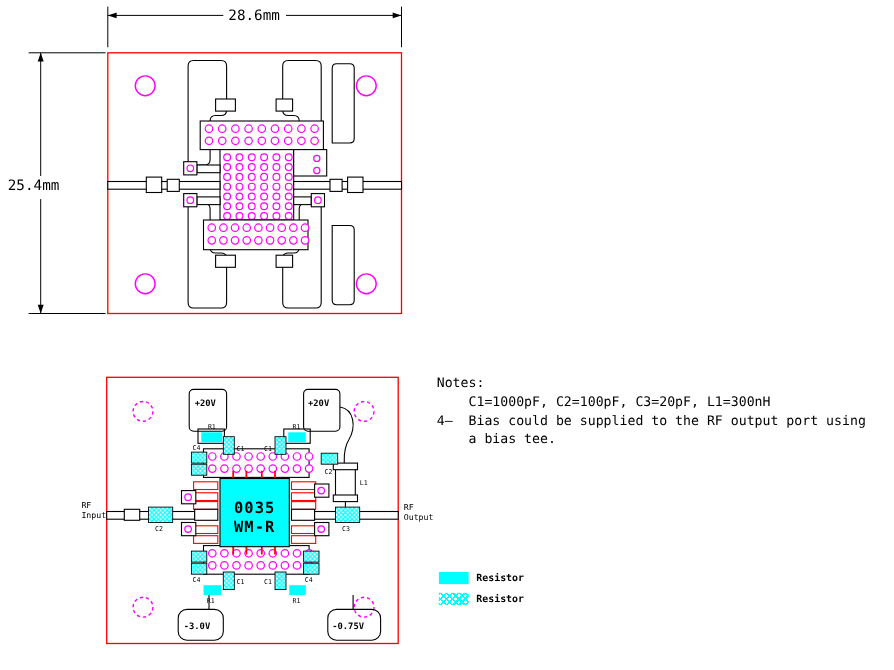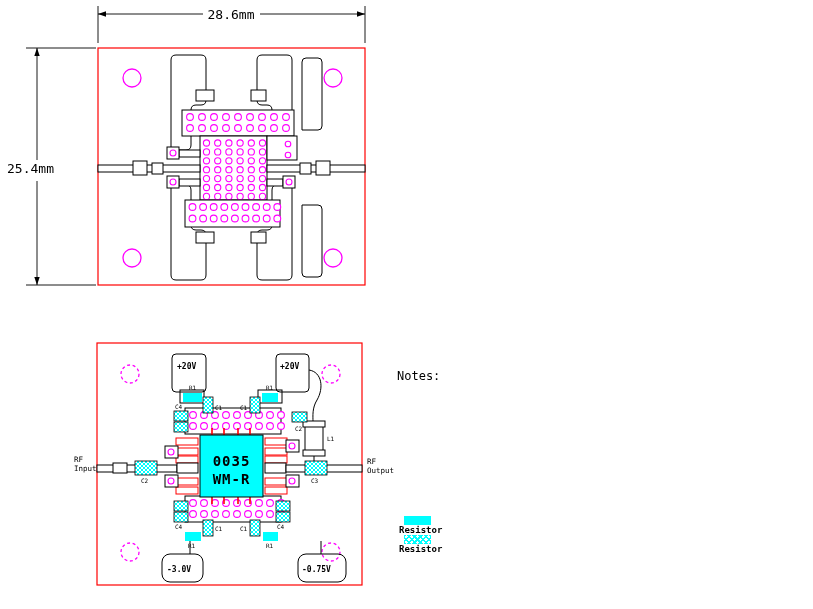--- a/index.html
+++ b/index.html
@@ -16,23 +16,23 @@
   .via{fill:#ffffff;stroke:#ff00ff;stroke-width:1.1;}
   .padred{stroke:#ff0000;stroke-width:1;fill:#ffffff;}
   .tickred{stroke:#ff0000;stroke-width:1.6;fill:none;}
   .res{fill:#00ffff;stroke:none;}
   .dimtext{font-size:13px;fill:#000000;}
   .voltext{font-size:8px;fill:#000000;font-weight:bold;}
   .porttext{font-size:7.5px;fill:#000000;}
   .chiptext{font-size:14px;font-weight:bold;fill:#000000;letter-spacing:1px;}
   .desig{font-size:6px;fill:#000000;}
   .notes{position:absolute;left:397px;top:340px;font-size:12px;color:#000;line-height:17px;}
-  .notes div{white-space:pre;margin-top:28px;}
+  .notes div{white-space:pre;}
   .legend{position:absolute;left:399px;top:516px;font-size:9px;font-weight:bold;color:#000;}
-  .legend-row{display:flex;align-items:center;height:19px;flex-direction:column;}
+  .legend-row{display:flex;align-items:center;height:19px;}
   .swatch{width:27px;height:11px;margin-right:7px;}
   .swatch-solid{background:#00ffff;}
   .swatch-hatch{background-color:#ffffff;
     background-image:repeating-linear-gradient(45deg,#00ffff 0 1.5px,transparent 1.5px 4px),
                      repeating-linear-gradient(135deg,#00ffff 0 1.5px,transparent 1.5px 4px);}
 </style>
 </head>
 <body>
 
 <div id="canvas">
@@ -328,20 +328,23 @@
 
     <text class="porttext" x="74" y="462">RF</text>
     <text class="porttext" x="74" y="471">Input</text>
     <text class="porttext" x="367" y="464">RF</text>
     <text class="porttext" x="367" y="473">Output</text>
   </g>
 </svg>
 
 <div class="notes">
   <div>Notes:</div>
+  <div>    C1=1000pF, C2=100pF, C3=20pF, L1=300nH</div>
+  <div>4—  Bias could be supplied to the RF output port using</div>
+  <div>    a bias tee.</div>
 </div>
 
 <div class="legend">
   <div class="legend-row">
     <div class="swatch swatch-solid"></div>
     <span>Resistor</span>
   </div>
   <div class="legend-row">
     <div class="swatch swatch-hatch"></div>
     <span>Resistor</span>

